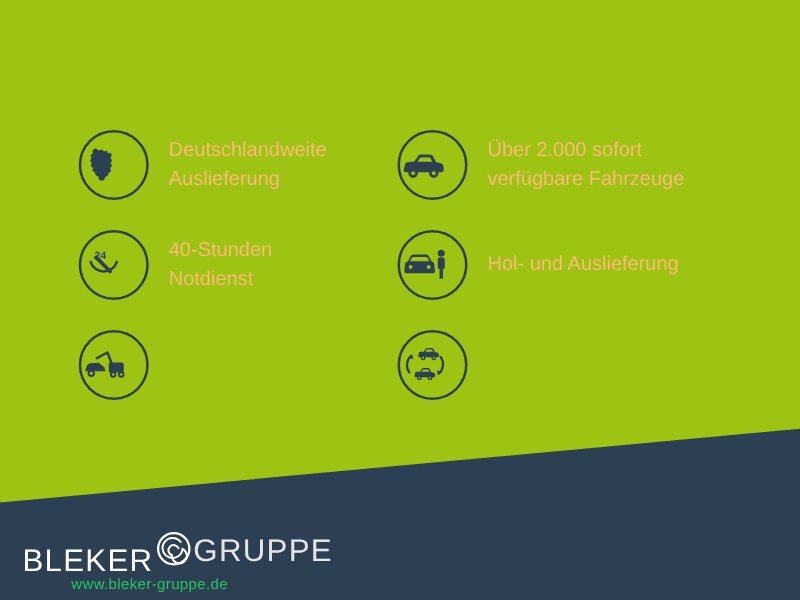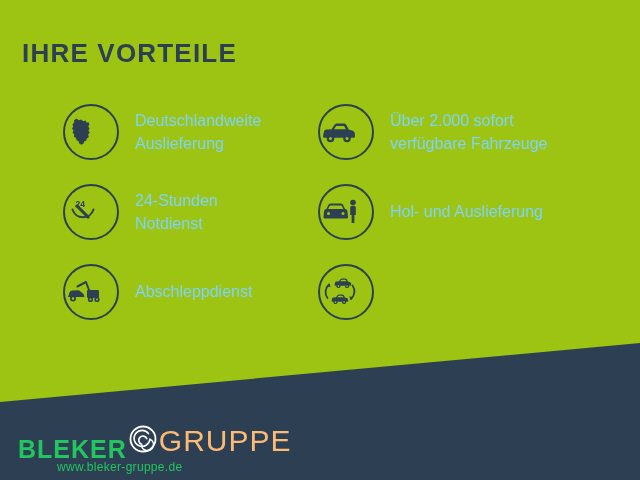--- a/index.html
+++ b/index.html
@@ -67,65 +67,64 @@
     box-sizing: border-box;
     display: flex;
     align-items: center;
     justify-content: flex-start;
   }
   .icon-ring svg { display: block; }
   .benefit-label {
     margin-left: 16px;
     font-size: 16px;
     line-height: 1.45;
-    color: #7dd3fc;
+    color: #fdba74;
     white-space: pre-line;
   }
   .logo-block {
     position: absolute;
     left: 18px;
     top: 425px;
   }
   .logo-row {
     display: flex;
     align-items: center;
     height: 32px;
   }
   .logo-bleker {
     font-size: 25px;
-    font-weight: bold;
+    font-weight: normal;
     letter-spacing: 1px;
-    color: #22c55e;
+    color: #ffffff;
     margin-top: 16px;
   }
   .logo-mark {
     margin: 0 1px 0 1px;
   }
   .logo-gruppe {
-    font-size: 30px;
+    font-size: 25px;
     font-weight: normal;
     letter-spacing: 1px;
-    color: #fdba74;
+    color: #e5e5e5;
   }
   .logo-url {
     margin-top: 3px;
     margin-left: 39px;
     font-size: 12px;
     color: #22c55e;
     letter-spacing: 0.3px;
   }
 </style>
 </head>
 <body>
 
 <div class="slide">
 
   <div class="green-panel"></div>
 
-  <div class="headline">IHRE VORTEILE</div>
 
   <div class="benefits">
 
     <div class="col col-left">
 
       <div class="benefit">
         <div class="icon-ring">
           <svg width="32" height="32" viewBox="0 0 32 32">
             <path fill="#2d4053" d="M11.5 2.6 13.8 4.3 16.4 3.6 18.2 5.2 20.6 4.6 21.4 6.6 23.6 6.2 24.4 8.4 23.2 10.4 24.6 12.2 23.4 14.6 24.8 16.4 23.2 18.6 23.8 21.2 21.8 22.4 21.2 24.8 19.2 25.4 18.4 27.8 16.2 28.8 14.2 27.6 13.6 25.2 11.6 24.2 10.8 21.8 8.8 20.8 9.4 18.4 7.6 16.8 8.4 14.4 7.0 12.6 8.2 10.4 7.4 8.2 9.2 6.6 9.0 4.2 Z"></path>
           </svg>
@@ -138,39 +137,38 @@
         <div class="icon-ring">
           <svg width="36" height="36" viewBox="0 0 36 36">
             <path d="M7.5 15.5 A11 11 0 0 0 28.5 15.5" fill="none" stroke="#2d4053" stroke-width="2" stroke-linecap="round"></path>
             <text x="10.5" y="13" font-family="Liberation Sans, sans-serif" font-size="8.5" font-weight="bold" fill="#2d4053">24</text>
             <g transform="translate(18.5,18.5) rotate(-45)">
               <path fill="#2d4053" d="M-1.6 -10.5 a5.4 5.4 0 0 1 3.2 0 l0 3.6 -1.6 1.3 -1.6 -1.3 Z"></path>
               <rect x="-1.5" y="-7" width="3" height="15" rx="1.4" fill="#2d4053"></rect>
             </g>
           </svg>
         </div>
-        <div class="benefit-label">24-Stunden
+        <div class="benefit-label">40-Stunden
 Notdienst</div>
       </div>
 
       <div class="benefit">
         <div class="icon-ring">
           <svg width="40" height="34" viewBox="0 0 40 34">
             <path fill="#2d4053" d="M3 22 L4.5 17.5 C5 16.2 6 15.6 7.5 15.5 L14 15.2 L18.5 19 L19.5 22 Z"></path>
             <circle cx="8" cy="23.5" r="3" fill="#2d4053"></circle>
             <circle cx="8" cy="23.5" r="1.2" fill="#9dc413"></circle>
             <rect x="22" y="15" width="12" height="8" rx="1.2" fill="#2d4053"></rect>
             <circle cx="25.5" cy="24.5" r="2.6" fill="#2d4053"></circle>
             <circle cx="25.5" cy="24.5" r="1" fill="#9dc413"></circle>
             <circle cx="32" cy="24.5" r="2.6" fill="#2d4053"></circle>
             <circle cx="32" cy="24.5" r="1" fill="#9dc413"></circle>
             <path d="M24 15 L21 7 L12.5 11.5" fill="none" stroke="#2d4053" stroke-width="2" stroke-linecap="round" stroke-linejoin="round"></path>
           </svg>
         </div>
-        <div class="benefit-label">Abschleppdienst</div>
       </div>
 
     </div>
 
     <div class="col col-right">
 
       <div class="benefit">
         <div class="icon-ring">
           <svg width="38" height="26" viewBox="0 0 38 26">
             <path fill="#2d4053" d="M3 17 L4 12.5 C4.3 11.2 5.3 10.6 6.6 10.5 L11.5 10.2 L14.5 5.8 C15.2 4.9 16 4.6 17.2 4.6 L23.5 4.6 C25 4.6 26 5.2 26.6 6.4 L28.8 10.6 L32 11.4 C33.6 11.9 34.6 12.8 34.8 14.2 L35 17 C35.1 18.1 34.4 18.8 33.3 18.8 L4.8 18.8 C3.6 18.8 2.9 18.1 3 17 Z"></path>

